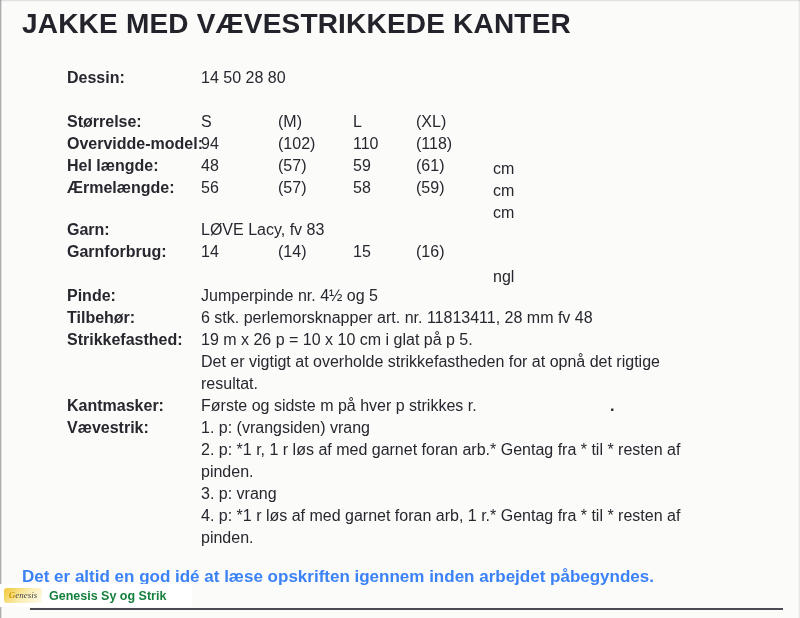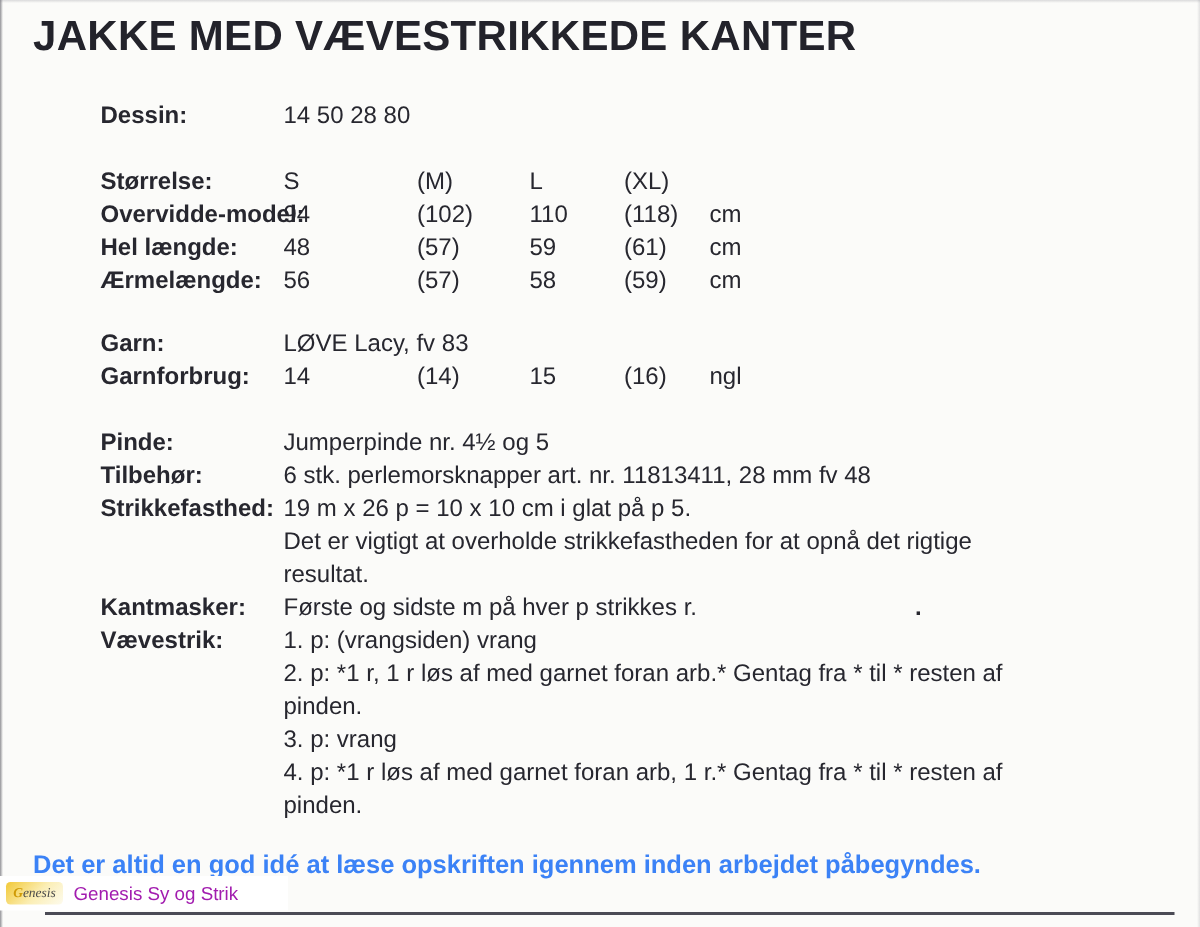--- a/index.html
+++ b/index.html
@@ -19,25 +19,25 @@
 
   .title{
     position:absolute;left:22px;top:8px;
     font-size:28px;font-weight:700;letter-spacing:.2px;
     color:#23232b;white-space:nowrap;
   }
   .line{position:absolute;left:25px;font-size:16px;line-height:20px;white-space:nowrap;}
   .b{font-weight:700;margin-left:42px;}
   .cell{position:absolute;top:0;white-space:nowrap;}
   .c0{left:0;}      
-  .c1{left:164px;}  
+  .c1{left:176px;}  
   .c2{left:253px;}  
   .c3{left:328px;}  
   .c4{left:391px;}  
-  .c5{left:448px;}  
+  .c5{left:468px;margin-top:25px;}  
 
   .stray-dot{position:absolute;left:610px;top:396px;font-size:16px;font-weight:700;line-height:20px;}
 
   .footer-note{
     position:absolute;left:22px;top:566px;
     font-size:17px;font-weight:700;line-height:21px;
     color:#3b82f6;white-space:nowrap;
   }
   .watermark-bar{
     position:absolute;left:0;top:584px;width:192px;height:23px;
@@ -49,21 +49,21 @@
     border-radius:3px;
     background:linear-gradient(135deg,#f2c937 0%,#fbeeb5 55%,#fdfbee 100%);
     display:flex;align-items:center;justify-content:center;
     font-family:"Liberation Serif", serif;font-style:italic;font-size:9px;line-height:9px;
     overflow:hidden;
   }
   .wm-logo .g{color:#cf9a05;font-weight:700;}
   .wm-logo .rest{color:#4a4a4a;}
   .wm-text{
     margin-left:7px;
-    font-size:12.5px;font-weight:400;color:#a21caf;white-space:nowrap;
+    font-size:12.5px;font-weight:700;color:#15803d;white-space:nowrap;
   }
   .bottom-rule{
     position:absolute;left:30px;top:608px;width:753px;height:2px;
     background:#4b4b55;
   }
 </style>
 </head>
 <body>
 
 <div class="page">

